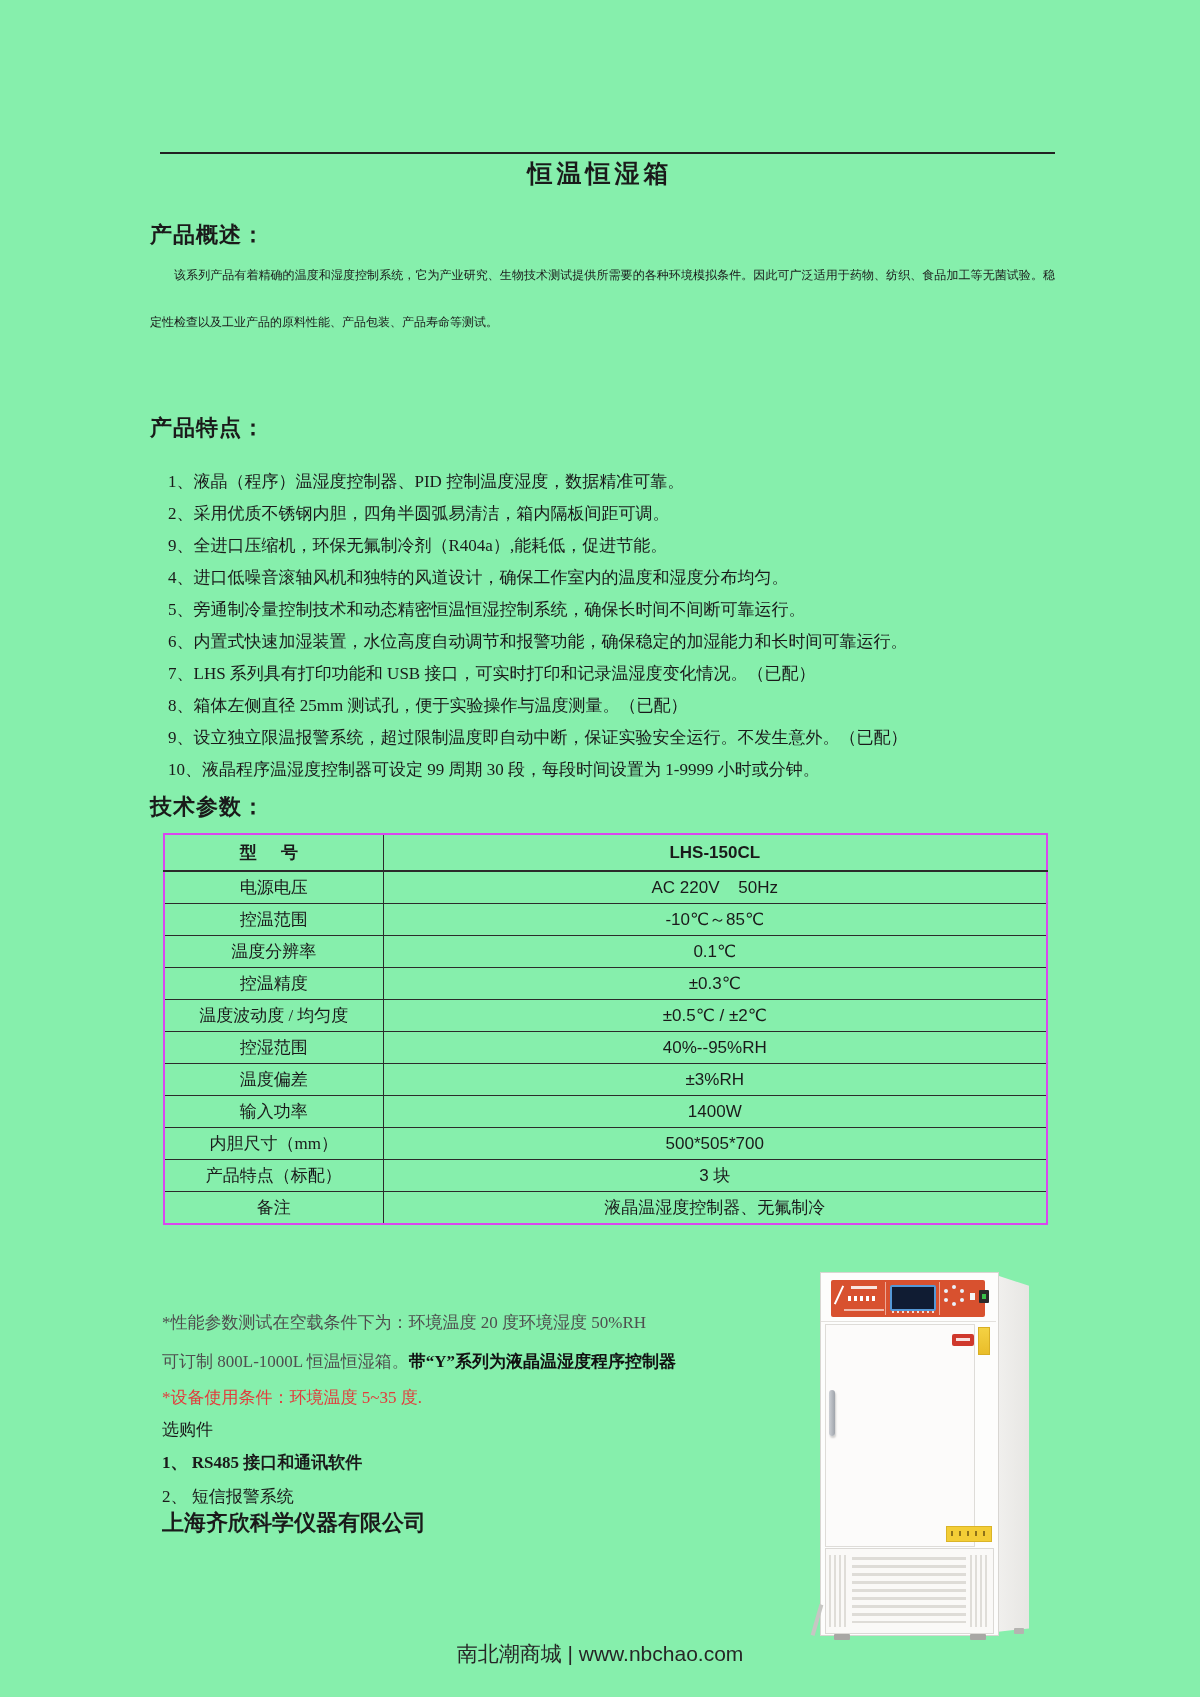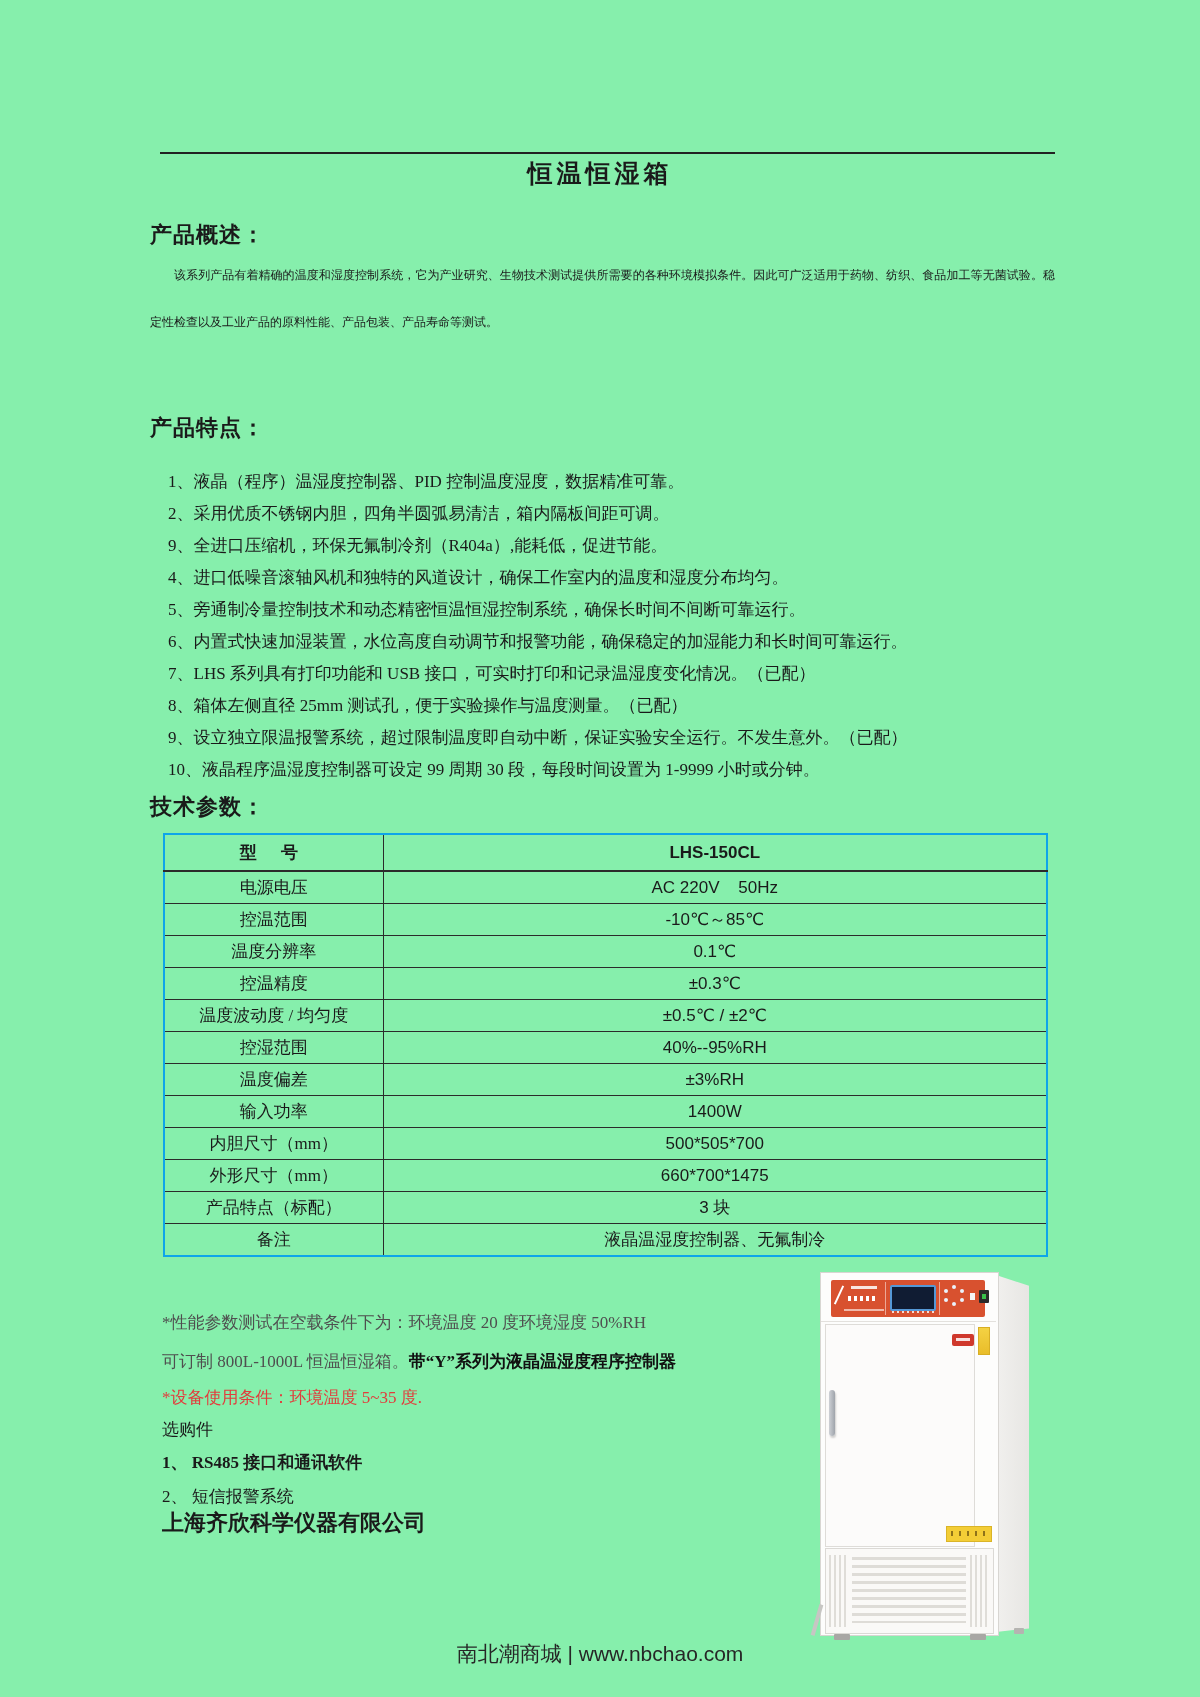--- a/index.html
+++ b/index.html
@@ -11,21 +11,21 @@
   .h2{position:absolute;left:150px;font-size:22px;font-weight:bold;letter-spacing:1px;}
   .ov-head{top:220px;}
   .para{position:absolute;top:252px;left:150px;width:905px;font-size:12px;line-height:47px;
         text-align:justify;text-indent:2em;margin:0;}
   .ft-head{top:413px;}
   .features{position:absolute;top:456px;left:152px;width:910px;margin:16px;padding:0;list-style:none;}
   .features li{font-size:17px;line-height:20px;margin-bottom:12px;}
   .features li:last-child{margin-top:6px;}
   .sp-head{top:792px;}
   table.specs{position:absolute;top:833px;left:163px;width:885px;border-collapse:collapse;
-        border:2px solid #0ea5e9;table-layout:fixed;}
+        border:2px solid #d946ef;table-layout:fixed;}
   table.specs td{border:1px solid #2b2b2b;text-align:center;vertical-align:middle;
         height:31px;padding:0 4px;font-size:17px;}
   table.specs col.c1{width:219px;}
   table.specs tr.head td{height:35px;border-bottom:2px solid #2b2b2b;}
   .model-label{font-size:22px;font-weight:bold;letter-spacing:10px;}
   .model-value{font-size:22px;font-weight:bold;font-family:"Liberation Sans","DejaVu Sans",sans-serif;}
   .spec-value{font-family:"Liberation Sans","DejaVu Sans",sans-serif;font-size:16.5px;white-space:pre-wrap;}
   .notes{position:absolute;top:1312px;left:162px;width:640px;}
   .notes p{margin:0;font-size:17px;line-height:22px;}
   .n-gray{color:#4f4f4f;}
@@ -153,24 +153,20 @@
       </tr>
       <tr>
         <td>输入功率</td>
         <td class="spec-value">1400W</td>
       </tr>
       <tr>
         <td>内胆尺寸（mm）</td>
         <td class="spec-value">500*505*700</td>
       </tr>
       <tr>
-        <td>外形尺寸（mm）</td>
-        <td class="spec-value">660*700*1475</td>
-      </tr>
-      <tr>
         <td>产品特点（标配）</td>
         <td class="spec-value">3 块</td>
       </tr>
       <tr>
         <td>备注</td>
         <td>液晶温湿度控制器、无氟制冷</td>
       </tr>
     </tbody>
   </table>
 

